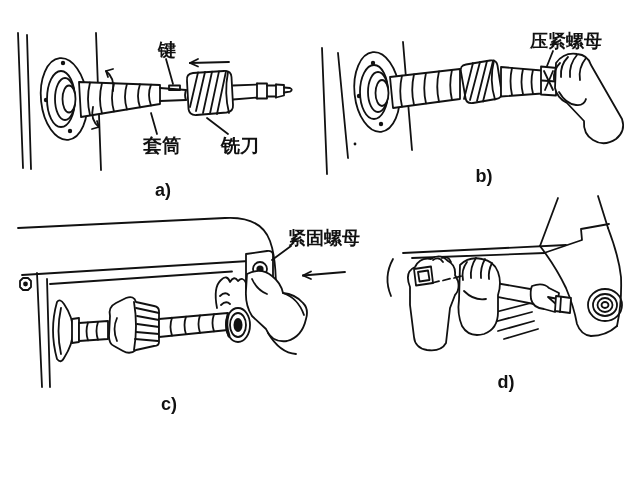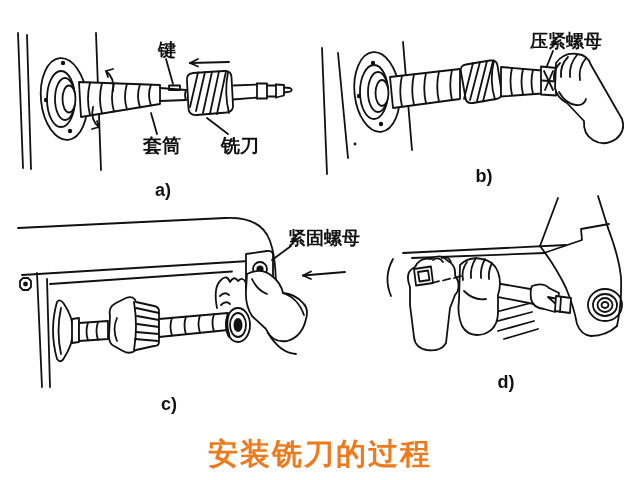--- a/index.html
+++ b/index.html
@@ -267,14 +267,13 @@
         <path fill="#fff" d="M34,74 L51,71.5 L53,88 L36,90.5 Z"></path>
         <path d="M38,77 L48,75.5 L49.5,85 L39.5,86.5 Z"></path>
         <path d="M53,65 q6,-4 10,2"></path>
           <path d="M62,63 q6,-3 9,4"></path>
         <path d="M52,88 l7,-1.8 M63,85.5 l7,-1.8 M74,83 l7,-1.8"></path>
       </g>
     </g>
     <text class="letter" x="126" y="193">d)</text>
   </svg>
 
-  <div id="caption">安装铣刀的过程</div>
 </div>
 
 </body></html>

